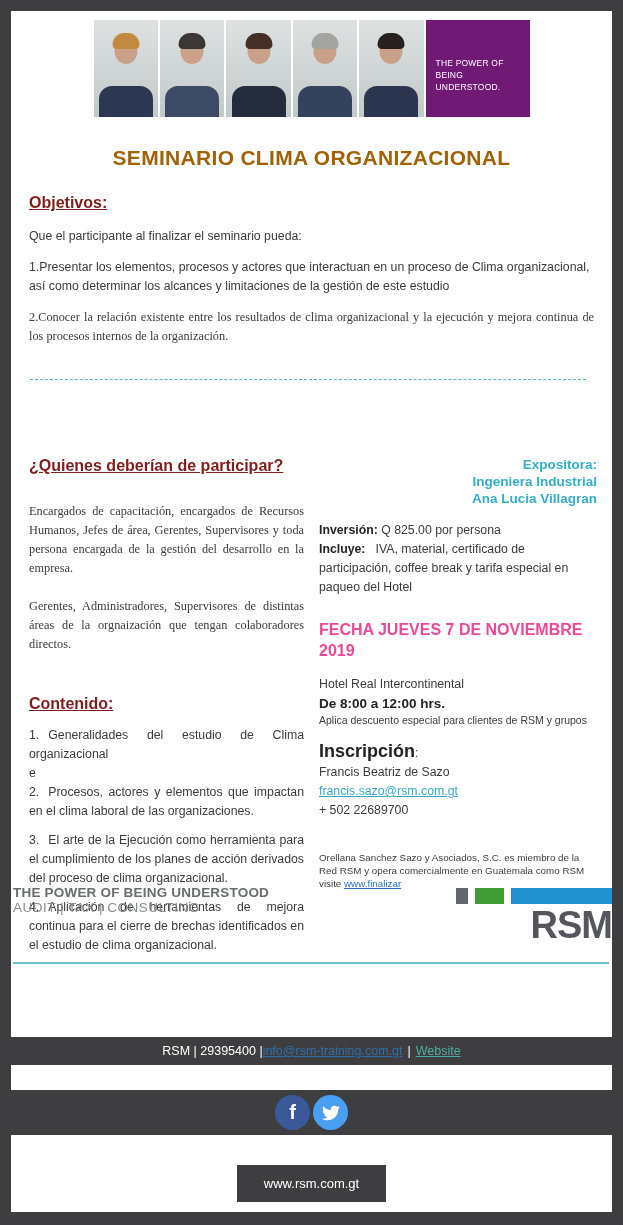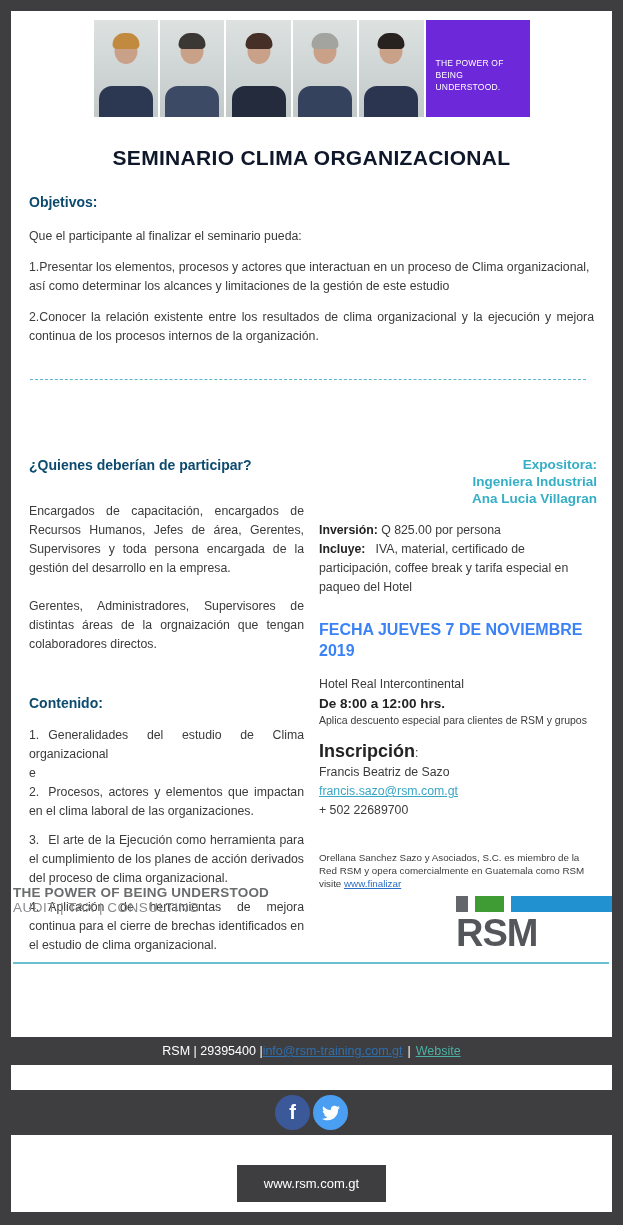--- a/index.html
+++ b/index.html
@@ -25,71 +25,71 @@
     width:23px; height:26px; border-radius:50%; background:#c9a189; z-index:1; }
   .hair { position:absolute; left:50%; transform:translateX(-50%); top:13px;
     width:27px; height:16px; border-radius:14px 14px 5px 5px; z-index:2; }
   .shoulders { position:absolute; left:50%; transform:translateX(-50%); bottom:0;
     width:54px; height:31px; border-radius:13px 13px 0 0; z-index:1; }
   .p1 .hair{background:#c28a3e;} .p1 .shoulders{background:#2c3752;}
   .p2 .hair{background:#3b3734;} .p2 .shoulders{background:#3d4a66;}
   .p3 .hair{background:#452f26;} .p3 .shoulders{background:#232b3d;}
   .p4 .hair{background:#a3a3a0;} .p4 .shoulders{background:#35425e;}
   .p5 .hair{background:#272120;} .p5 .shoulders{background:#2b3550;}
-  .tagline-box { flex:0 0 104px; background:#6d28d9; color:#ffffff;
+  .tagline-box { flex:0 0 104px; background:#701a75; color:#ffffff;
     font-size:8.5px; line-height:12px; padding:37px 4px 8px 10px; letter-spacing:.2px; }
   .tagline-box span { display:block; }
 
   
-  .title { text-align:center; color:#0f172a; font-size:21px; font-weight:bold;
+  .title { text-align:center; color:#a16207; font-size:21px; font-weight:bold;
     margin-top:29px; letter-spacing:.3px; }
 
   
   .content { padding:0 12px 0 18px; font-size:12.3px; line-height:19px; color:#3b3b3b; }
-  .sec-heading { font-size:14px; font-weight:bold; color:#0c4a6e; }
+  .sec-heading { font-size:16px; font-weight:bold; color:#7f1d1d;text-decoration:underline; }
   .obj-heading { margin-top:23px; }
   .obj-intro { margin-top:15px; }
   .obj-item { margin-top:12px; padding-right:6px; }
-  .justify { text-align:justify; }
+  .justify { text-align:justify;font-family:Liberation Serif, serif; }
   .divider { border:none; border-top:1px dashed #55b7c9; margin:33px 14px 0 1px; height:0; }
 
   .columns { display:flex; margin-top:76px; }
   .col-left { width:275px; }
   .col-right { width:280px; margin-left:15px; }
 
   .part-para1 { margin-top:27px; }
   .part-para2 { margin-top:19px; }
   .cont-heading { margin-top:40px; }
   .list-item { text-align:justify; }
   .li-1 { margin-top:13px; }
   .li-sp { margin-top:10px; }
   .num { margin-right:9px; }
   .interlude { }
 
   .speaker { text-align:right; color:#35aec6; font-weight:bold; font-size:13.5px;
     line-height:17px; padding-right:2px; }
   .inv-block { margin-top:14px; }
   .lbl { font-weight:bold; color:#232323; }
   .incl-lbl { margin-right:10px; }
-  .fecha { font-size:16px; font-weight:bold; color:#3b82f6; line-height:21px; margin-top:22px; width:275px; }
+  .fecha { font-size:16px; font-weight:bold; color:#ec4899; line-height:21px; margin-top:22px; width:275px; }
   .venue-block { margin-top:14px; }
   .time-line { font-weight:bold; font-size:13.5px; color:#232323; }
   .note-line { font-size:10.5px; line-height:14px; }
   .insc-block { margin-top:15px; }
   .insc-label { font-size:18px; }
   .email-link { color:#3aa7c4; text-decoration:underline; }
   .legal { margin-top:31px; font-size:9.8px; line-height:13px; color:#3d3d3d; width:274px; }
   .legal-link { color:#2b6cc4; text-decoration:underline; }
 
   
   .brand-row { position:absolute; left:0; right:0; top:874px; display:flex;
     justify-content:space-between; align-items:flex-start; padding-left:2px; }
   .brand-t1 { font-weight:bold; color:#6b6c6e; font-size:13.5px; line-height:15px; letter-spacing:.2px; }
   .brand-t2 { color:#8a8b8d; font-size:13.5px; line-height:15px; letter-spacing:.5px; }
-  .rsm-logo { text-align:left; margin-top:11px; }
+  .rsm-logo { text-align:right; margin-top:3px; }
   .bars { display:flex; justify-content:flex-end; gap:7px; align-items:center; }
   .bar-gray { width:12px; height:16px; background:#63666a; }
   .bar-green { width:29px; height:16px; background:#3f9c35; }
   .bar-blue { width:101px; height:16px; background:#2191d0; }
   .rsm-word { font-size:38px; font-weight:bold; color:#54565b; line-height:36px;
     margin-top:3px; letter-spacing:-1px; }
   .cyan-line { position:absolute; left:2px; right:3px; top:951px; height:2px; background:#69c0d1; }
 
   
   .contact-bar { height:28px; background:#3e3e41; display:flex; align-items:center;

